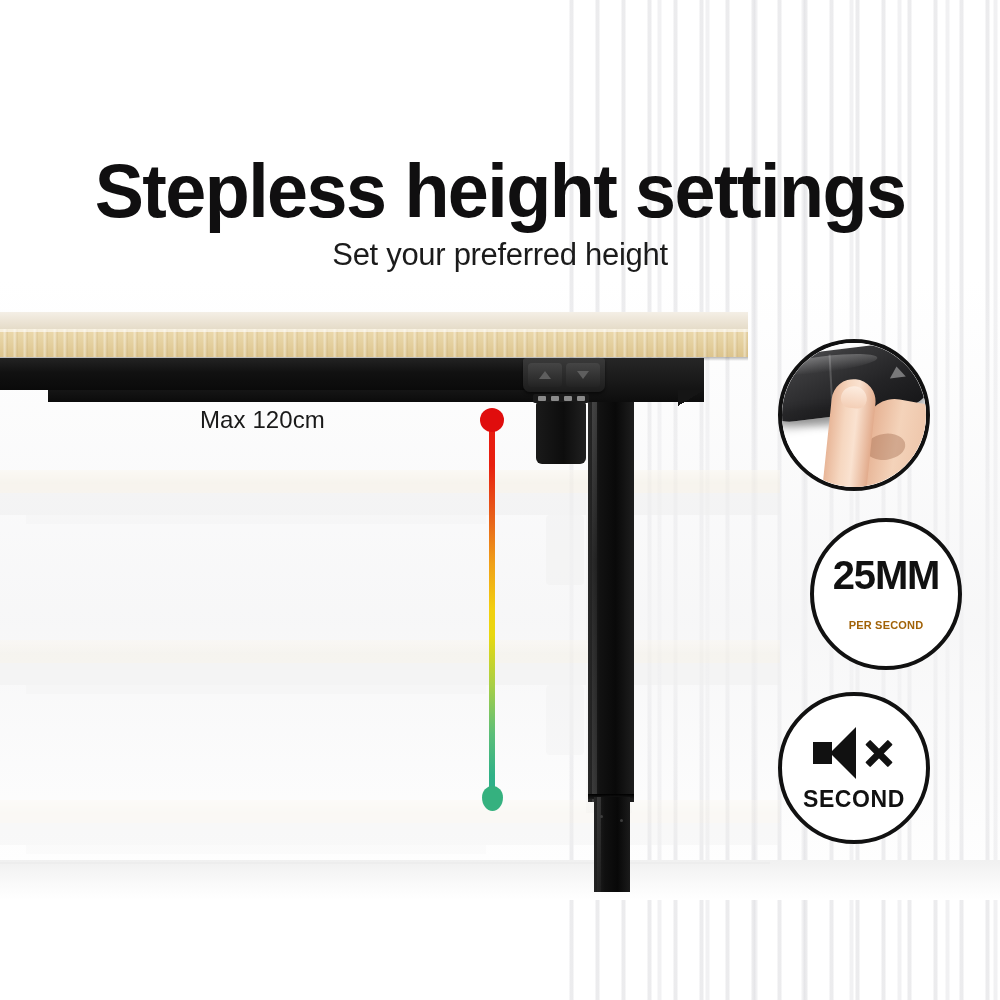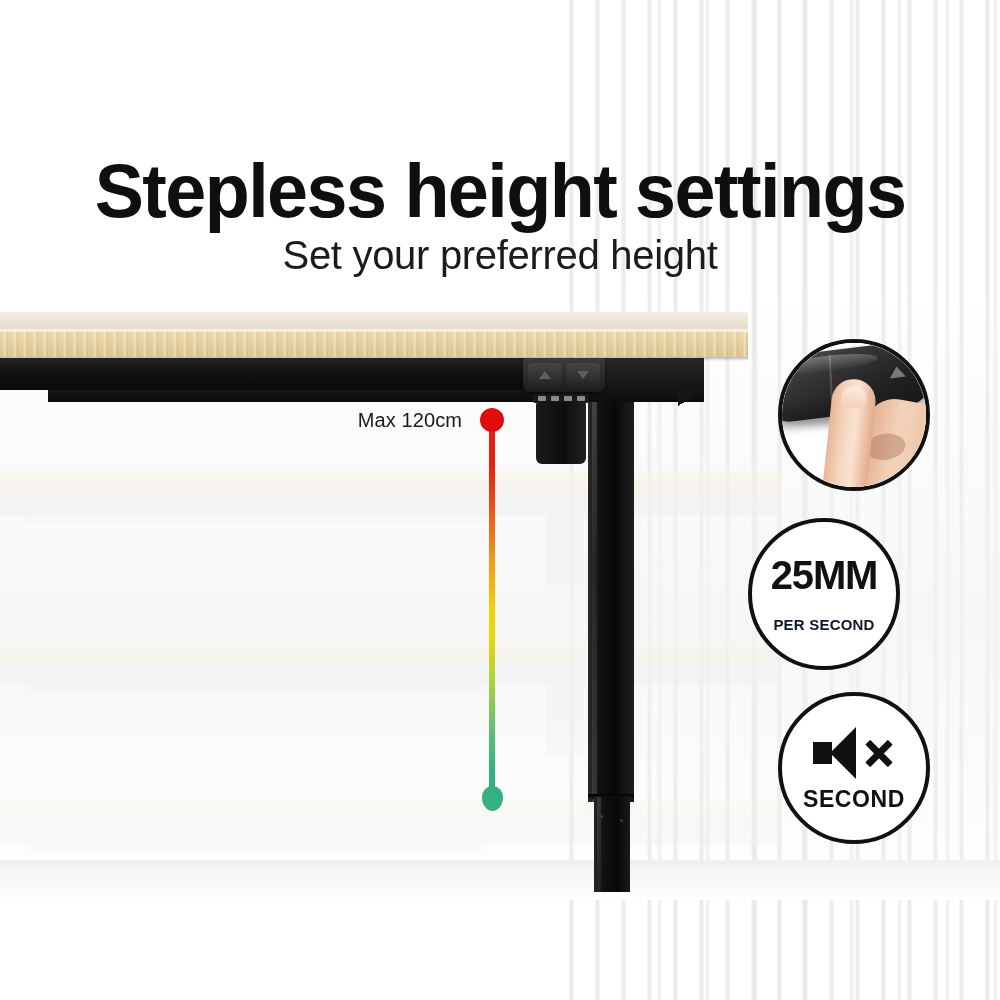--- a/index.html
+++ b/index.html
@@ -40,21 +40,21 @@
 
   
   .title{
     position:absolute;left:0;top:150px;width:1000px;text-align:center;
     font-size:76px;line-height:82px;font-weight:700;color:#100f10;
     letter-spacing:-1.6px;white-space:nowrap;
     transform:scaleX(.97);transform-origin:center top;
   }
   .subtitle{
     position:absolute;left:0;top:236px;width:1000px;text-align:center;
-    font-size:40px;line-height:38px;font-weight:400;color:#1b1b1b;
+    font-size:31px;line-height:38px;font-weight:400;color:#1b1b1b;
     letter-spacing:-.3px;white-space:nowrap;
   }
 
   
   .ghost{position:absolute;left:-10px;width:790px;}
   .ghost .g-top{position:absolute;left:0;top:0;width:100%;height:14px;
     background:linear-gradient(to bottom,#fbf7ef,#f3eee2);}
   .ghost .g-edge{position:absolute;left:0;top:14px;width:100%;height:9px;
     background:#f4efe3;}
   .ghost .g-frame{position:absolute;left:0;top:23px;width:100%;height:22px;
@@ -135,34 +135,34 @@
   .gauge-line{
     position:absolute;left:489px;top:420px;width:6px;height:378px;border-radius:3px;
     background:linear-gradient(to bottom,
       #e81b12 0%, #e8200f 12%, #e8661a 27%, #f0a018 38%,
       #f2cf10 50%, #e8d810 57%, #a9cf45 70%, #5cbe78 83%, #30b187 94%, #2eae8c 100%);
   }
   .gauge-dot{position:absolute;border-radius:50%;}
   .gauge-dot.max{left:480px;top:408px;width:24px;height:24px;background:#e00d0d;}
   .gauge-dot.min{left:482px;top:786px;width:21px;height:25px;background:#35b17f;border-radius:50% 50% 50% 50%/46% 46% 54% 54%;}
   .gauge-label{
-    position:absolute;font-size:20px;line-height:26px;color:#1a1a1a;font-weight:400;
-    letter-spacing:.1px;white-space:nowrap;text-align:right;
+    position:absolute;font-size:24px;line-height:26px;color:#1a1a1a;font-weight:400;
+    letter-spacing:.1px;white-space:nowrap;
   }
   .gauge-label.max{left:200px;top:407px;width:262px;}
   .gauge-label.min{left:200px;top:785px;width:262px;}
 
   
   .badge{
     position:absolute;width:144px;height:144px;border-radius:50%;
     background:#ffffff;border:4px solid #111111;overflow:hidden;
     display:flex;flex-direction:column;align-items:center;justify-content:center;
   }
   #badge-press{left:778px;top:339px;border-width:4px;}
-  #badge-speed{left:748px;top:518px;}
+  #badge-speed{left:810px;top:518px;}
   #badge-silent{left:778px;top:692px;}
 
   
   .press-scene{position:absolute;inset:0;background:#ffffff;}
   .press-pad{
     position:absolute;left:-26px;top:6px;width:176px;height:66px;
     background:linear-gradient(160deg,#5b5b5d 0%,#3a3a3c 28%,#242426 62%,#141416 100%);
     border-radius:34px/28px;transform:rotate(-7deg);
     box-shadow:0 6px 10px rgba(0,0,0,.35);
   }
@@ -184,21 +184,21 @@
     background:linear-gradient(to right,#e3ab8b 0%,#f4d3ba 40%,#e9bb9e 100%);
     transform:rotate(10deg);
   }
   .hand .crease{position:absolute;left:4px;top:36px;width:40px;height:26px;border-radius:50%;
     background:rgba(150,92,64,.35);transform:rotate(-18deg);}
   .press-shadow{position:absolute;left:-10px;top:62px;width:150px;height:22px;border-radius:50%;
     background:rgba(0,0,0,.12);filter:blur(3px);}
 
   
   .speed-main{font-size:40px;font-weight:700;color:#111;letter-spacing:-1.2px;line-height:42px;}
-  .speed-sub{font-size:15px;font-weight:700;color:#0f172a;letter-spacing:.2px;line-height:18px;margin-top:20px;}
+  .speed-sub{font-size:11px;font-weight:700;color:#a16207;letter-spacing:.2px;line-height:18px;margin-top:20px;}
 
   
   .silent-icon{position:relative;width:86px;height:56px;margin-bottom:6px;}
   .spk-box{position:absolute;left:2px;top:17px;width:19px;height:22px;background:#111;}
   .spk-cone{position:absolute;left:19px;top:2px;width:0;height:0;
     border-top:26px solid transparent;border-bottom:26px solid transparent;border-right:26px solid #111;}
   .x-mark{position:absolute;left:52px;top:12px;width:32px;height:32px;}
   .x-mark i{position:absolute;left:0;top:13px;width:32px;height:7px;background:#111;border-radius:1px;}
   .x-mark i:first-child{transform:rotate(45deg);}
   .x-mark i:last-child{transform:rotate(-45deg);}

